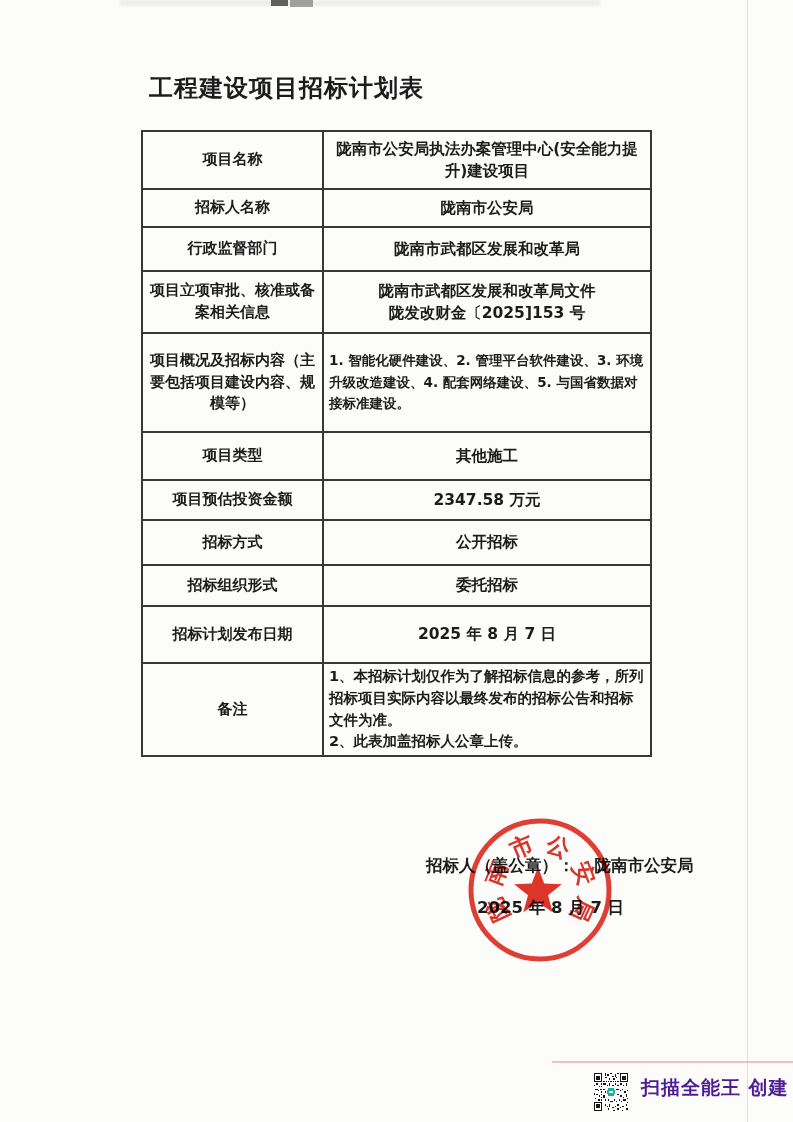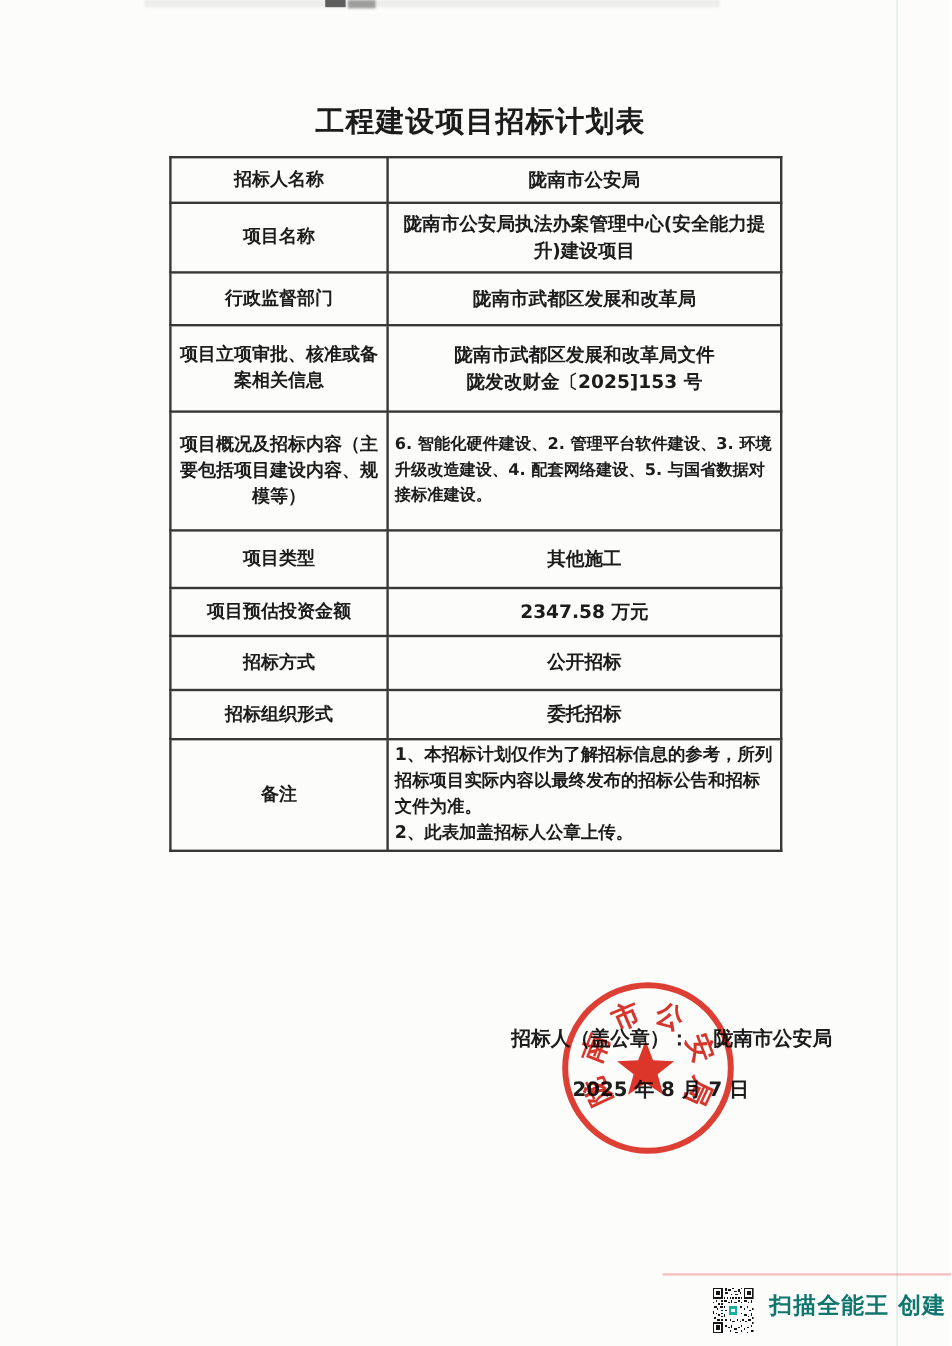--- a/index.html
+++ b/index.html
@@ -8,21 +8,21 @@
     font-family:"DejaVu Sans","Liberation Sans",sans-serif;color:#1c1c1c;
   }
   
   .artifact-smudge-a{position:absolute;left:271px;top:0;width:17px;height:6px;background:#474747;opacity:.85;filter:blur(.6px);}
   .artifact-smudge-b{position:absolute;left:290px;top:0;width:23px;height:7px;background:#6a6a6a;opacity:.6;filter:blur(.7px);}
   .artifact-top-band{position:absolute;left:120px;top:0;width:480px;height:6px;background:rgba(150,150,150,.14);filter:blur(1px);}
   .artifact-vline{position:absolute;left:747px;top:0;width:1px;height:1122px;background:rgba(185,205,195,.5);}
   .artifact-pink-line{position:absolute;left:552px;top:1061px;width:241px;height:2px;background:rgba(235,120,120,.45);filter:blur(.5px);}
   
   .doc-title{
-    position:absolute;top:85px;left:141px;width:511px;text-align:center;
+    position:absolute;top:72px;left:141px;width:511px;
     font-size:24px;font-weight:bold;letter-spacing:1px;padding-left:8px;box-sizing:border-box;
   }
   
   table.plan{
     position:absolute;top:130px;left:141px;width:511px;
     border-collapse:collapse;table-layout:fixed;
   }
   table.plan td{
     border:2px solid #383838;vertical-align:middle;
     font-weight:600;line-height:1.45;
@@ -34,66 +34,66 @@
   td.val.notes{font-size:14.5px;line-height:1.5;}
   
   .signer-line{position:absolute;top:855px;left:426px;font-size:16.5px;font-weight:600;white-space:nowrap;}
   .signer-line .signer-name{margin-left:20px;}
   .sign-date{position:absolute;top:897px;left:477px;font-size:16.5px;font-weight:600;white-space:nowrap;}
   
   .seal{position:absolute;left:454px;top:804px;width:172px;height:172px;mix-blend-mode:multiply;opacity:.92;}
   .seal text{font-family:"DejaVu Sans","Liberation Sans",sans-serif;font-weight:bold;}
   
   .qr{position:absolute;left:594px;top:1073px;width:34px;height:38px;}
-  .scanner-label{position:absolute;left:641px;top:1075px;font-size:19px;font-weight:bold;color:#0f766e;letter-spacing:1px;white-space:nowrap;}
+  .scanner-label{position:absolute;left:641px;top:1075px;font-size:19px;font-weight:bold;color:#4c1d95;letter-spacing:1px;white-space:nowrap;}
 </style>
 </head>
 <body>
 
 <div class="page">
 
   <div class="artifact-top-band"></div>
   <div class="artifact-smudge-a"></div>
   <div class="artifact-smudge-b"></div>
   <div class="artifact-vline"></div>
   <div class="artifact-pink-line"></div>
 
   <div class="doc-title">工程建设项目招标计划表</div>
 
   <table class="plan">
     <tbody>
-        <tr style="height:38px">
+        <tr style="height:58px">
+      <td class="lbl">项目名称</td>
+      <td class="val">
+            <div>陇南市公安局执法办案管理中心(安全能力提升)建设项目</div>
+          </td>
+    </tr>
+    <tr style="height:38px">
       <td class="lbl">招标人名称</td>
       <td class="val">
             <div>陇南市公安局</div>
-          </td>
-    </tr>
-    <tr style="height:58px">
-      <td class="lbl">项目名称</td>
-      <td class="val">
-            <div>陇南市公安局执法办案管理中心(安全能力提升)建设项目</div>
           </td>
     </tr>
     <tr style="height:44px">
       <td class="lbl">行政监督部门</td>
       <td class="val">
             <div>陇南市武都区发展和改革局</div>
           </td>
     </tr>
-    <tr style="height:72px">
+    <tr style="height:62px">
       <td class="lbl">项目立项审批、核准或备案相关信息</td>
       <td class="val">
         <div>陇南市武都区发展和改革局文件</div>
         <div>陇发改财金〔2025]153 号</div>
       </td>
     </tr>
     <tr style="height:99px">
       <td class="lbl">项目概况及招标内容（主要包括项目建设内容、规模等）</td>
       <td class="val left overview">
-            <div>6. 智能化硬件建设、2. 管理平台软件建设、3. 环境升级改造建设、4. 配套网络建设、5. 与国省数据对接标准建设。</div>
+            <div>1. 智能化硬件建设、2. 管理平台软件建设、3. 环境升级改造建设、4. 配套网络建设、5. 与国省数据对接标准建设。</div>
           </td>
     </tr>
     <tr style="height:48px">
       <td class="lbl">项目类型</td>
       <td class="val">
             <div>其他施工</div>
           </td>
     </tr>
     <tr style="height:40px">
       <td class="lbl">项目预估投资金额</td>
@@ -104,20 +104,26 @@
     <tr style="height:45px">
       <td class="lbl">招标方式</td>
       <td class="val">
             <div>公开招标</div>
           </td>
     </tr>
     <tr style="height:41px">
       <td class="lbl">招标组织形式</td>
       <td class="val">
             <div>委托招标</div>
+          </td>
+    </tr>
+    <tr style="height:57px">
+      <td class="lbl">招标计划发布日期</td>
+      <td class="val">
+            <div>2025 年 8 月 7 日</div>
           </td>
     </tr>
     <tr style="height:93px">
       <td class="lbl">备注</td>
       <td class="val left notes">
         <div>1、本招标计划仅作为了解招标信息的参考，所列招标项目实际内容以最终发布的招标公告和招标文件为准。</div>
         <div>2、此表加盖招标人公章上传。</div>
       </td>
     </tr>
   </tbody>

